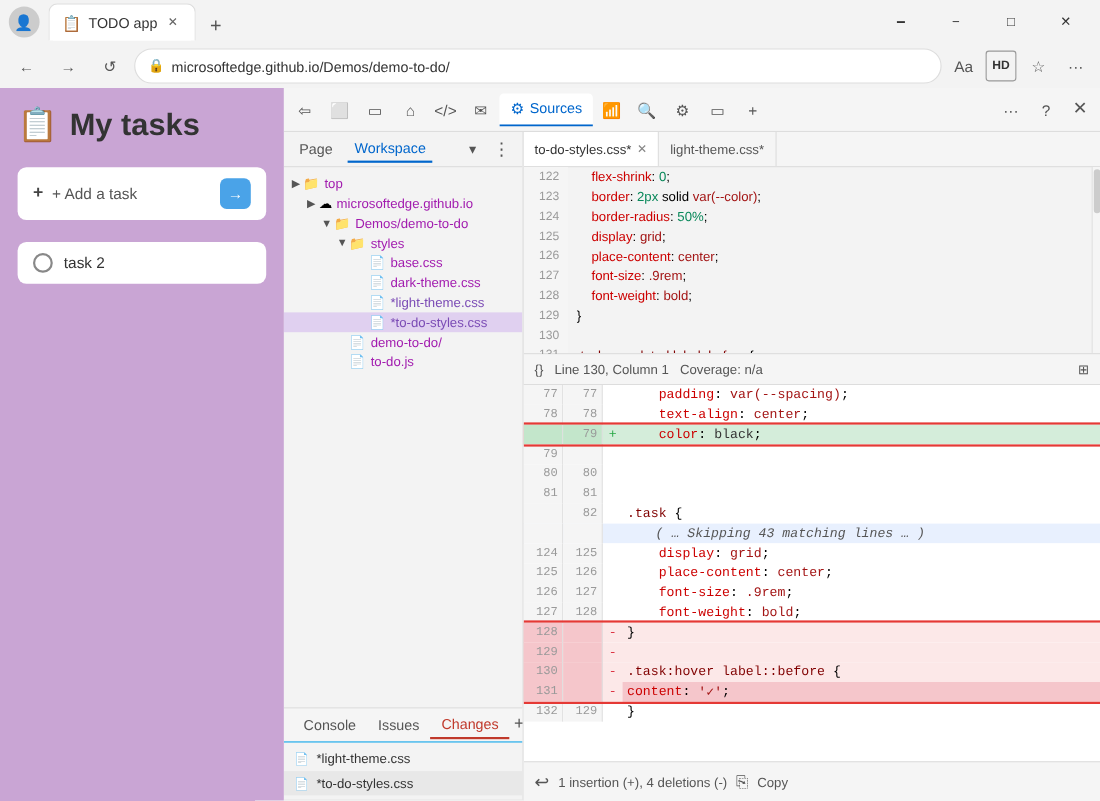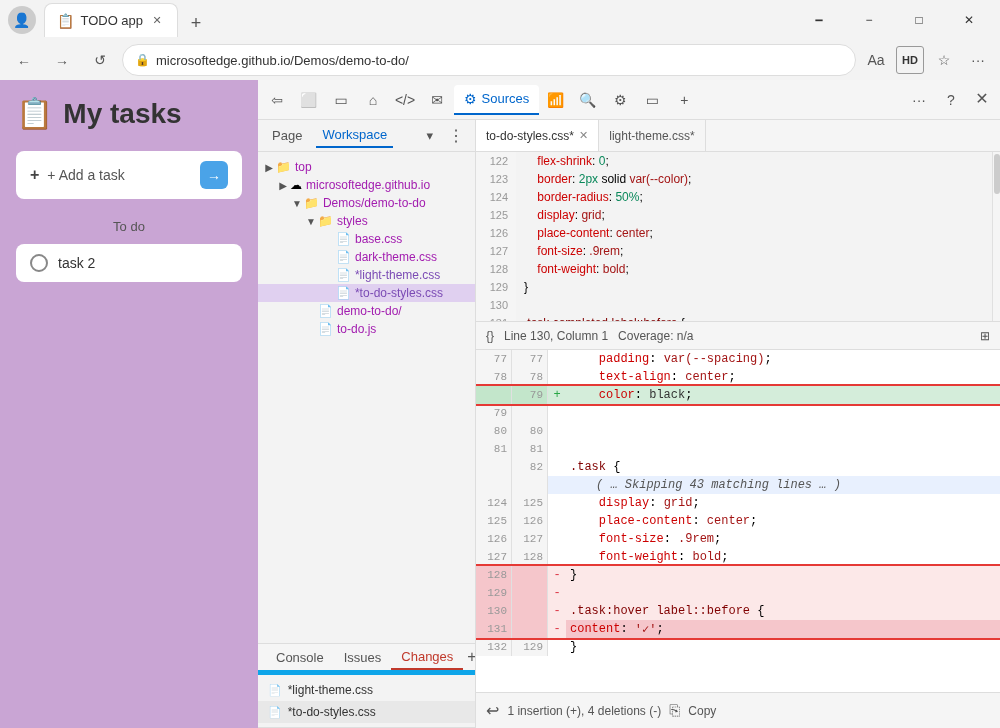--- a/index.html
+++ b/index.html
@@ -52,21 +52,21 @@
     .ft-more { width: 22px; height: 22px; display: flex; align-items: center; justify-content: center; font-size: 16px; color: #555; cursor: pointer; margin-left: 4px; }
     .file-tree { flex: 1; overflow-y: auto; padding: 6px 0; font-size: 12px; }
     .ft-item { display: flex; align-items: center; padding: 2px 0; cursor: pointer; white-space: nowrap; }
     .ft-indent { display: inline-block; }
     .ft-arrow { width: 14px; display: inline-flex; align-items: center; justify-content: center; font-size: 10px; color: #555; }
     .ft-icon { margin-right: 4px; font-size: 12px; }
     .ft-name { font-size: 12px; color: #a21caf; }
     .ft-name.modified { color: #7b4bb5; }
 
     
-    .bottom-tabs { display: flex; align-items: center; height: 32px; border-top: 1px solid #ddd; border-bottom: 5px solid #0ea5e9; background: #f5f5f5; padding: 0 8px; flex-shrink: 0; }
+    .bottom-tabs { display: flex; align-items: center; height: 32px; border-top: 1px solid #ddd; border-bottom: 1px solid #0ea5e9; background: #f5f5f5; padding: 0 8px; flex-shrink: 0; }
     .bt-tab { font-size: 13px; color: #555; cursor: pointer; padding: 4px 10px; }
     .bt-tab.active { color: #c0392b; border-bottom: 2px solid #c0392b; }
     .bt-add { width: 22px; height: 22px; display: flex; align-items: center; justify-content: center; font-size: 16px; color: #555; cursor: pointer; margin-left: 4px; }
 
     
     .changed-files { padding: 4px 0; border-bottom: 1px solid #ddd; flex-shrink: 0; }
     .cf-item { display: flex; align-items: center; gap: 6px; padding: 4px 10px; font-size: 12px; color: #333; cursor: pointer; }
     .cf-icon { font-size: 11px; color: #888; }
     .code-tabs-bar { display: flex; align-items: center; height: 32px; border-bottom: 1px solid #ddd; background: #f5f5f5; flex-shrink: 0; overflow: hidden; }
     .code-tab { display: flex; align-items: center; gap: 5px; padding: 4px 10px; height: 32px; font-size: 12px; color: #555; cursor: pointer; border-right: 1px solid #ddd; white-space: nowrap; }
@@ -170,21 +170,20 @@
         <span class="todo-icon">📋</span>
         <span class="todo-title">My tasks</span>
       </div>
       <div class="add-task-btn">
         <span class="add-task-left">
           <span style="font-size:16px; font-weight:bold; color:#444;">+</span>
           <span>+ Add a task</span>
         </span>
         <span class="add-task-arrow">→</span>
       </div>
-      <div class="todo-section-label">To do</div>
       <div class="task-item">
         <div class="task-checkbox"></div>
         <span class="task-label">task 2</span>
       </div>
     </div>
 
     <div class="devtools-outer">
 
       <div class="devtools-toolbar">
         <div class="dt-btn">⇦</div>

